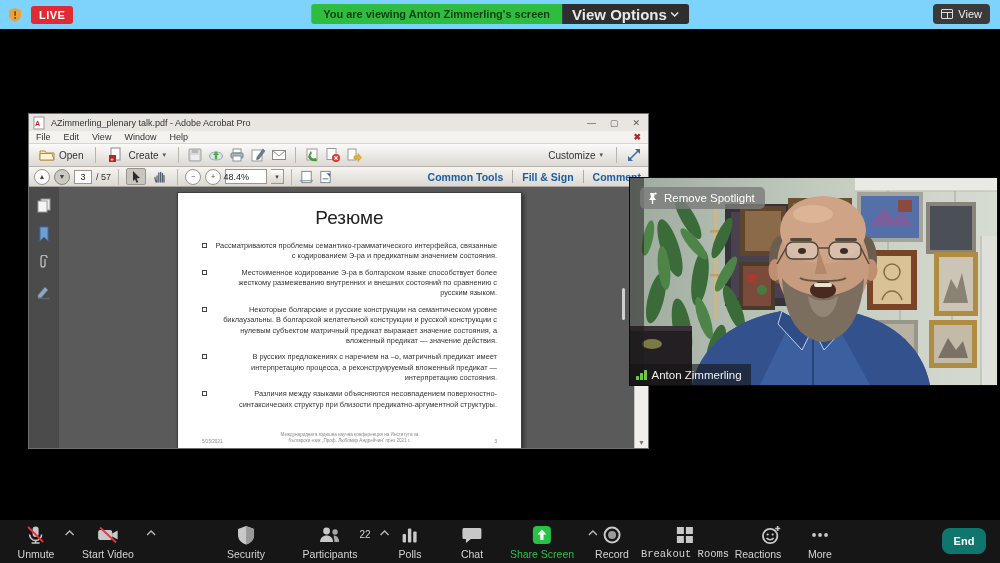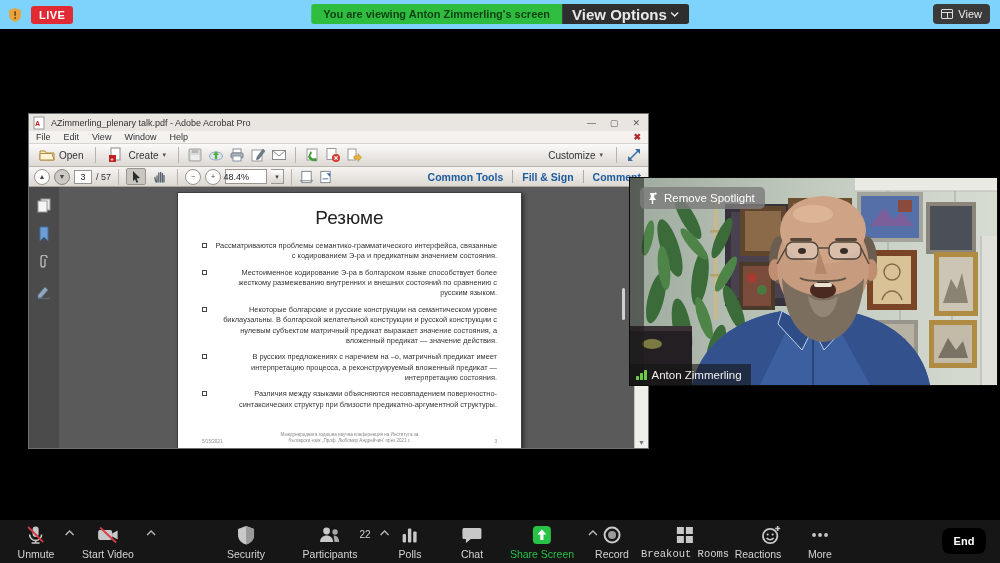--- a/index.html
+++ b/index.html
@@ -106,21 +106,21 @@
   .sig-bars i:nth-child(1){height:4px;} .sig-bars i:nth-child(2){height:7px;} .sig-bars i:nth-child(3){height:10px;}
 
   
   .bottom-bar { position:absolute; left:0; bottom:0; width:1000px; height:43px; background:#161616; }
   .tb-item { position:absolute; top:4px; transform:translateX(-50%); display:flex;
     flex-direction:column; align-items:center; gap:2px; color:#d4d4d4; }
   .tb-item .tb-label { font-size:10.5px; white-space:nowrap; }
   .tb-item.green .tb-label { color:#27c246; }
   .tb-adorn { position:absolute; top:6px; }
   .pt-count { position:absolute; top:5px; left:100%; margin-left:2px; font-size:10px; color:#d4d4d4; }
-  .end-btn { position:absolute; right:14px; top:8px; width:44px; height:26px; background:#000000;
+  .end-btn { position:absolute; right:14px; top:8px; width:44px; height:26px; background:#0f766e;
     border-radius:8px; color:#fff; font-size:11px; font-weight:bold; display:flex;
     align-items:center; justify-content:center; }
 </style>
 </head>
 <body>
 
 <div class="stage">
 
   <div class="top-bar">
     <span class="shield-wrap">

